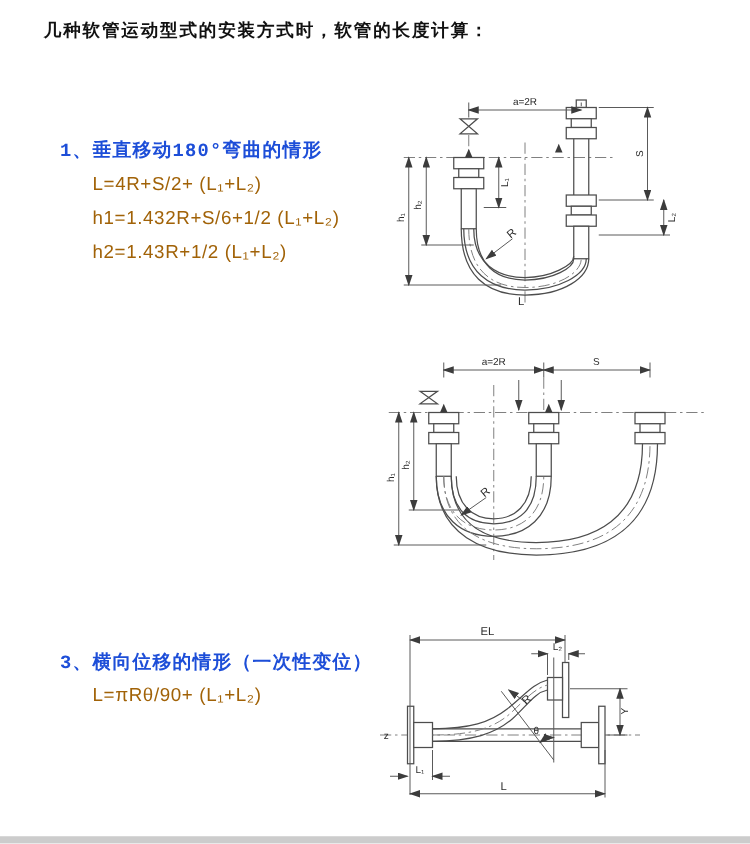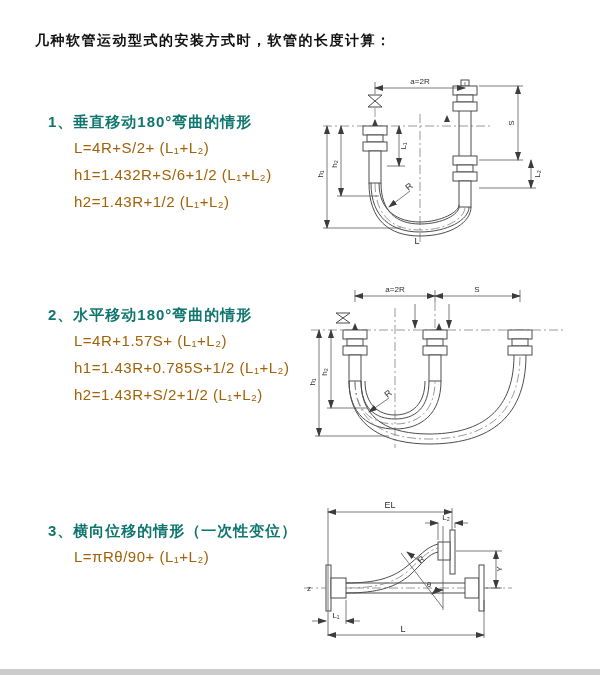--- a/index.html
+++ b/index.html
@@ -1,28 +1,28 @@
 <!DOCTYPE html>
 <html><head>
 <meta charset="utf-8">
 <style>
   html,body{margin:0;padding:0;background:#ffffff;}
   .page{
     position:relative;width:600px;height:675px;background:#ffffff;overflow:hidden;
     font-family:"Liberation Sans",sans-serif;color:#1a1a1a;
   }
   .doc-title{
-    position:absolute;left:35px;top:32px;font-size:14px;font-weight:bold;
+    position:absolute;left:35px;top:16px;font-size:14px;font-weight:bold;
     letter-spacing:1.5px;color:#111;
   }
   .section{position:absolute;left:48px;}
   .sec1{top:110px;}
   .sec2{top:303px;}
   .sec3{top:519px;}
-  .sec-heading{font-size:15px;font-weight:bold;letter-spacing:1px;color:#0f766e;line-height:24px;height:24px;white-space:nowrap;}
+  .sec-heading{font-size:15px;font-weight:bold;letter-spacing:1px;color:#1d4ed8;line-height:24px;height:24px;white-space:nowrap;font-family:Liberation Mono, monospace;}
   .formula{font-size:15px;color:#a16207;line-height:27px;height:27px;padding-left:26px;white-space:nowrap;letter-spacing:0.5px;}
   .diagram{position:absolute;}
   .d1{left:313px;top:70px;}
   .d2{left:303px;top:276px;}
   .d3{left:298px;top:496px;}
   svg{display:block;}
   svg text{font-family:"Liberation Sans",sans-serif;fill:#2b2b2b;}
   .ln{stroke:#4d4d4d;stroke-width:1;fill:none;}
   .thin{stroke:#5a5a5a;stroke-width:0.8;fill:none;}
   .cl{stroke:#808080;stroke-width:0.8;fill:none;stroke-dasharray:9 3 2 3;}
@@ -39,26 +39,20 @@
 
   <div class="doc-title">几种软管运动型式的安装方式时，软管的长度计算：</div>
 
   <div class="section sec1">
     <div class="sec-heading">1、垂直移动180°弯曲的情形</div>
     <div class="formula">L=4R+S/2+ (L₁+L₂)</div>
     <div class="formula">h1=1.432R+S/6+1/2 (L₁+L₂)</div>
     <div class="formula">h2=1.43R+1/2 (L₁+L₂)</div>
   </div>
 
-  <div class="section sec2">
-    <div class="sec-heading">2、水平移动180°弯曲的情形</div>
-    <div class="formula">L=4R+1.57S+ (L₁+L₂)</div>
-    <div class="formula">h1=1.43R+0.785S+1/2 (L₁+L₂)</div>
-    <div class="formula">h2=1.43R+S/2+1/2 (L₁+L₂)</div>
-  </div>
 
   <div class="section sec3">
     <div class="sec-heading">3、横向位移的情形（一次性变位）</div>
     <div class="formula">L=πRθ/90+ (L₁+L₂)</div>
   </div>
 
   <div class="diagram d1">
     <svg width="260" height="176" viewBox="0 0 260 176">
       <defs>
         <marker id="d1a" markerWidth="9" markerHeight="8" refX="8" refY="3" orient="auto-start-reverse" markerUnits="userSpaceOnUse">

